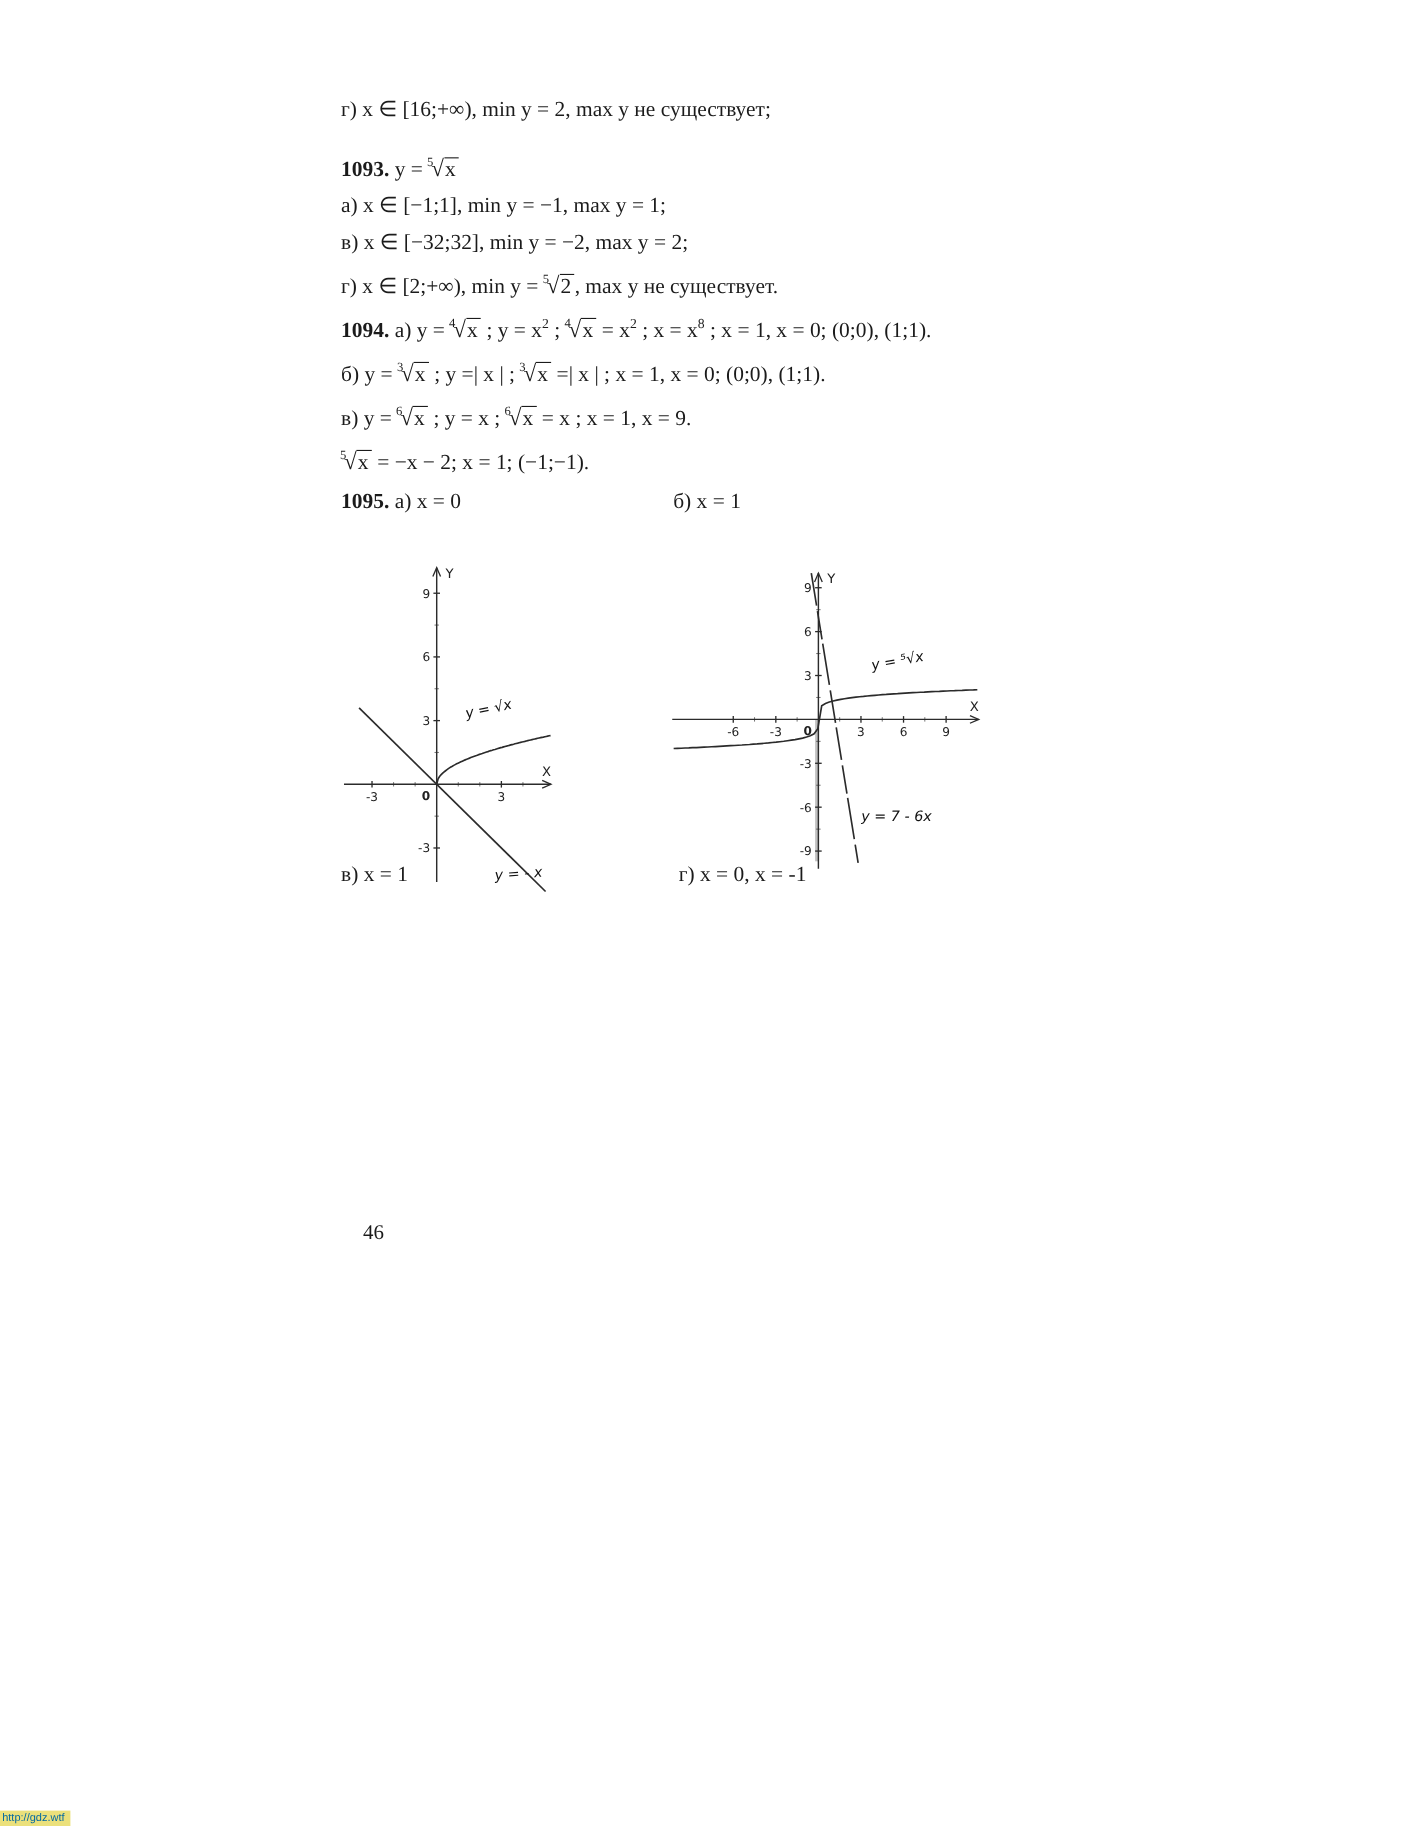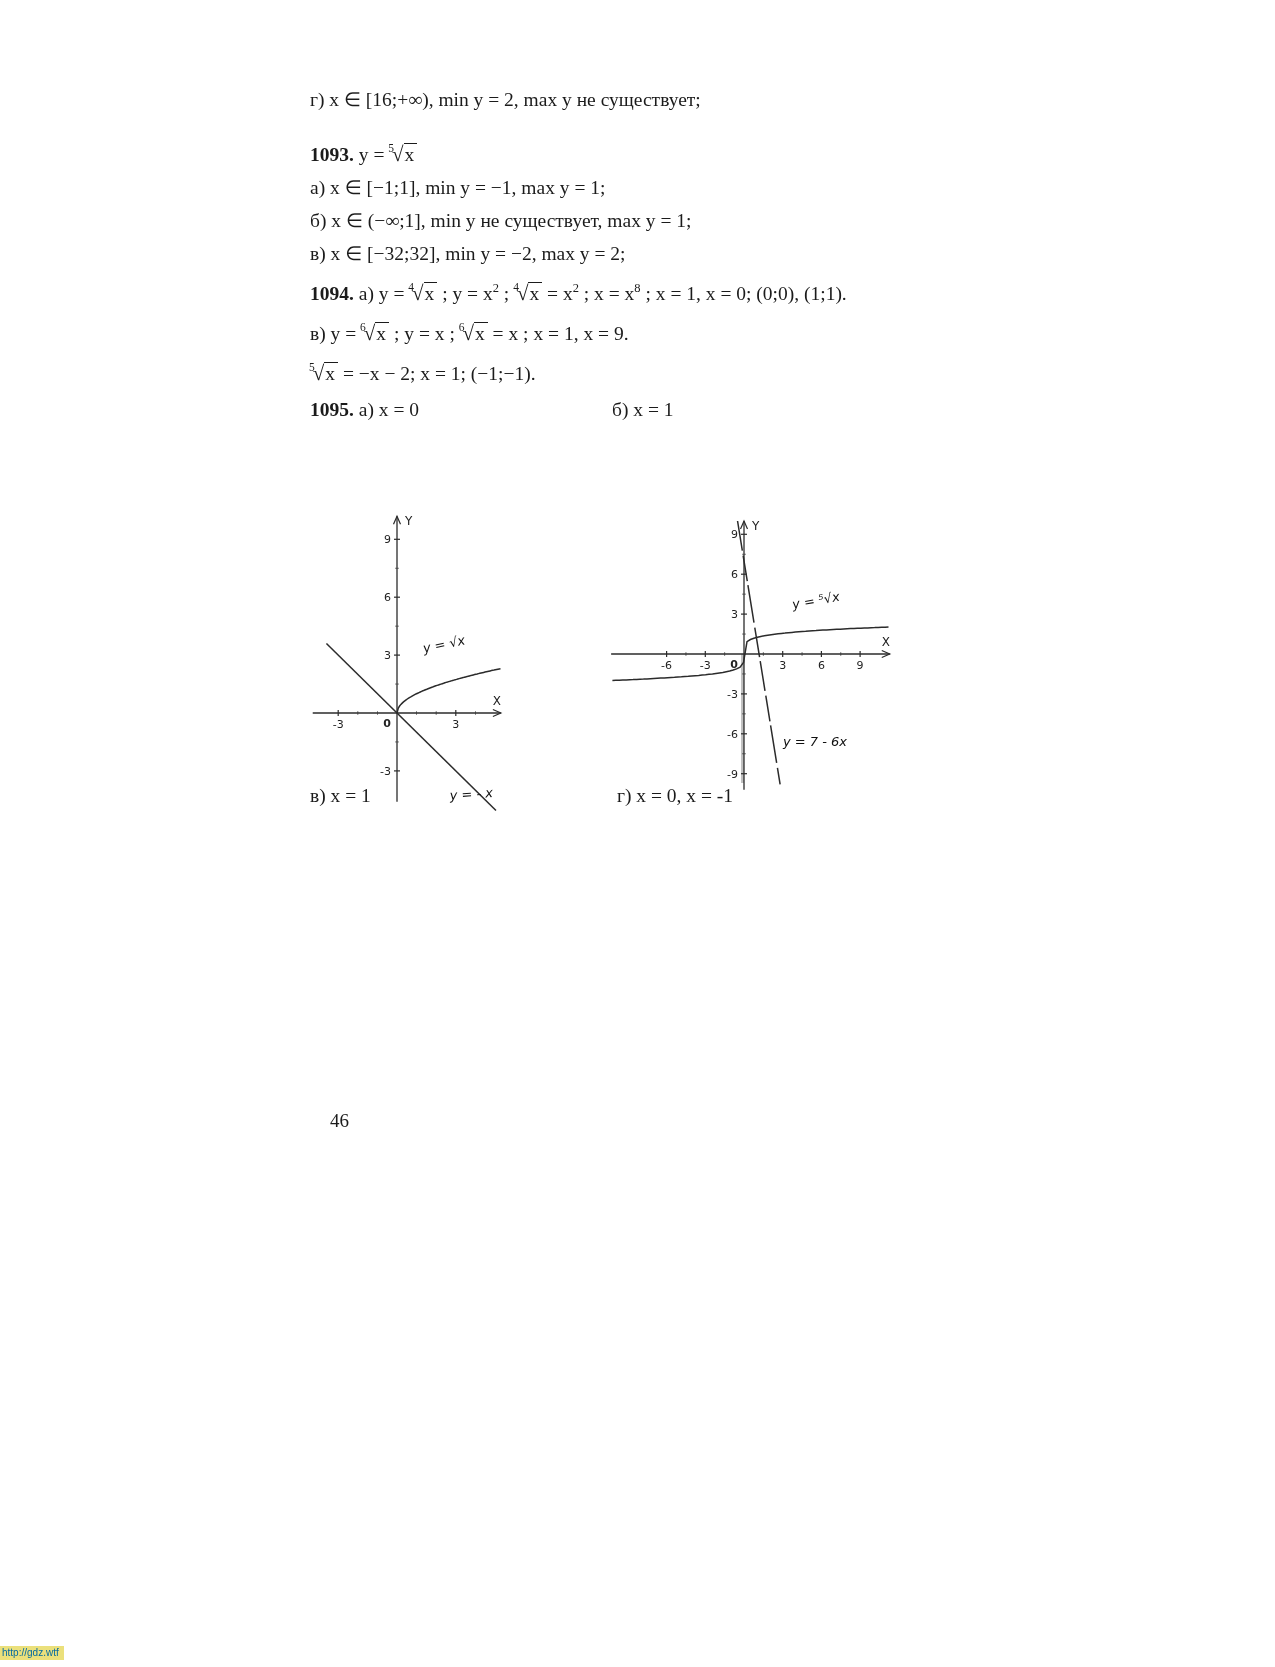--- a/index.html
+++ b/index.html
@@ -30,23 +30,24 @@
 </style>
 </head>
 <body>
 
 <div class="page">
 
   <div class="lines" id="lines">
       <div class="line"><span class="tok">г)  x ∈ [16;+∞),  min y = 2,  max y   не существует;</span></div>
       <div class="line" style="margin-top: 24px;"><span class="tok-bold">1093.</span><span class="tok">  y = </span><span class="root"><span class="idx">5</span><span class="sgn">√</span><span class="rad">x</span></span></div>
       <div class="line" style="margin-top: 6px;"><span class="tok">а)  x ∈ [−1;1],  min y = −1,  max y = 1;</span></div>
-      <div class="line"><span class="tok">б)  x ∈ (−∞;1],  min y не существует,  max y = 1;</span></div>
       <div class="line"><span class="tok">в)  x ∈ [−32;32],  min y = −2,  max y = 2;</span></div>
+      <div class="line" style="margin-top: 5px;"><span class="tok">г)  x ∈ [2;+∞),  min y = </span><span class="root"><span class="idx">5</span><span class="sgn">√</span><span class="rad">2</span></span><span class="tok">,  max y не существует.</span></div>
       <div class="line" style="margin-top: 6px;"><span class="tok-bold">1094.</span><span class="tok"> а)  y = </span><span class="root"><span class="idx">4</span><span class="sgn">√</span><span class="rad">x</span></span><span class="tok"> ;  y = x</span><span class="tok-sup">2</span><span class="tok"> ;  </span><span class="root"><span class="idx">4</span><span class="sgn">√</span><span class="rad">x</span></span><span class="tok"> = x</span><span class="tok-sup">2</span><span class="tok"> ;  x = x</span><span class="tok-sup">8</span><span class="tok"> ;  x = 1, x = 0;  (0;0), (1;1).</span></div>
+      <div class="line"><span class="tok">б)  y = </span><span class="root"><span class="idx">3</span><span class="sgn">√</span><span class="rad">x</span></span><span class="tok"> ;  y =| x | ;  </span><span class="root"><span class="idx">3</span><span class="sgn">√</span><span class="rad">x</span></span><span class="tok"> =| x | ;  x = 1, x = 0;  (0;0), (1;1).</span></div>
       <div class="line"><span class="tok">в)  y = </span><span class="root"><span class="idx">6</span><span class="sgn">√</span><span class="rad">x</span></span><span class="tok"> ;  y = x ;  </span><span class="root"><span class="idx">6</span><span class="sgn">√</span><span class="rad">x</span></span><span class="tok"> = x ; x = 1, x = 9.</span></div>
       <div class="line"><span class="root"><span class="idx">5</span><span class="sgn">√</span><span class="rad">x</span></span><span class="tok"> = −x − 2;  x = 1; (−1;−1).</span></div>
       <div class="line" style="margin-top: 12px;"><span class="tok-bold">1095.</span><span class="tok"> а) x = 0</span><span class="right"><span class="tok">б) x = 1</span></span></div>
     </div>
 
   <svg id="graph-a" width="218" height="315">
       <line x1="14.719999999999999" y1="210" x2="202.88" y2="210" stroke="#2b2b2b" stroke-width="1.3"></line>
       <line x1="99" y1="13.140000000000015" x2="99" y2="298.78" stroke="#2b2b2b" stroke-width="1.3"></line>
       <path d="M 194.88 206.5 L 202.88 210 L 194.88 213.5" fill="none" stroke="#2b2b2b" stroke-width="1.2"></path>
       <path d="M 95.5 21.140000000000015 L 99 13.140000000000015 L 102.5 21.140000000000015" fill="none" stroke="#2b2b2b" stroke-width="1.2"></path>

